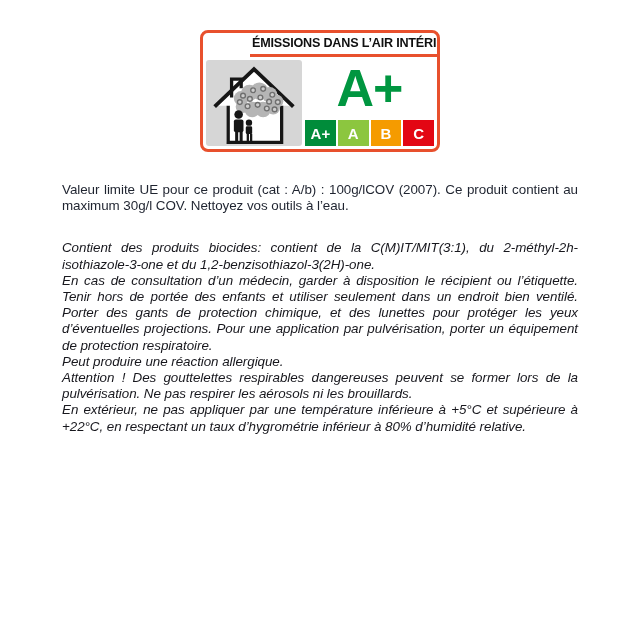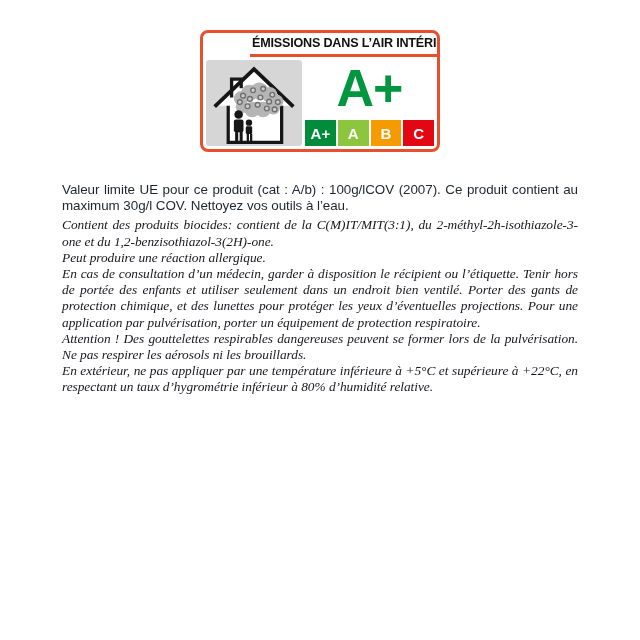--- a/index.html
+++ b/index.html
@@ -99,21 +99,21 @@
   }
   .text-col p {
     margin: 0;
     font-size: 13.4px;
     line-height: 16.2px;
     text-align: justify;
     color: #1F2430;
     letter-spacing: -0.05px;
   }
   p.footnote { margin-bottom: 16px; }
-  .safety-block { margin-top: 3px; font-family: Liberation Serif, serif; }
+  .safety-block { margin-top: 26px; }
   .safety-block p {
     font-style: italic;
     color: #17171D;
   }
 </style>
 </head>
 <body>
 
 <div class="page">
 
@@ -181,20 +181,20 @@
 
     </div>
   </div>
 
   <div class="text-col">
 
     <p>Valeur limite UE pour ce produit (cat : A/b) : 100g/lCOV (2007). Ce produit contient au maximum 30g/l COV. Nettoyez vos outils à l’eau.</p>
 
     <div class="safety-block">
       <p>Contient des produits biocides: contient de la C(M)IT/MIT(3:1), du 2-méthyl-2h-isothiazole-3-one et du 1,2-benzisothiazol-3(2H)-one.</p>
+      <p>En cas de consultation d’un médecin, garder à disposition le récipient ou l’étiquette. Tenir hors de portée des enfants et utiliser seulement dans un endroit bien ventilé. Porter des gants de protection chimique, et des lunettes pour protéger les yeux d’éventuelles projections. Pour une application par pulvérisation, porter un équipement de protection respiratoire.</p>
       <p>Peut produire une réaction allergique.</p>
-      <p>En cas de consultation d’un médecin, garder à disposition le récipient ou l’étiquette. Tenir hors de portée des enfants et utiliser seulement dans un endroit bien ventilé. Porter des gants de protection chimique, et des lunettes pour protéger les yeux d’éventuelles projections. Pour une application par pulvérisation, porter un équipement de protection respiratoire.</p>
       <p>Attention ! Des gouttelettes respirables dangereuses peuvent se former lors de la pulvérisation. Ne pas respirer les aérosols ni les brouillards.</p>
       <p>En extérieur, ne pas appliquer par une température inférieure à +5°C et supérieure à +22°C, en respectant un taux d’hygrométrie inférieur à 80% d’humidité relative.</p>
     </div>
   </div>
 
 </div>
 
 </body></html>

